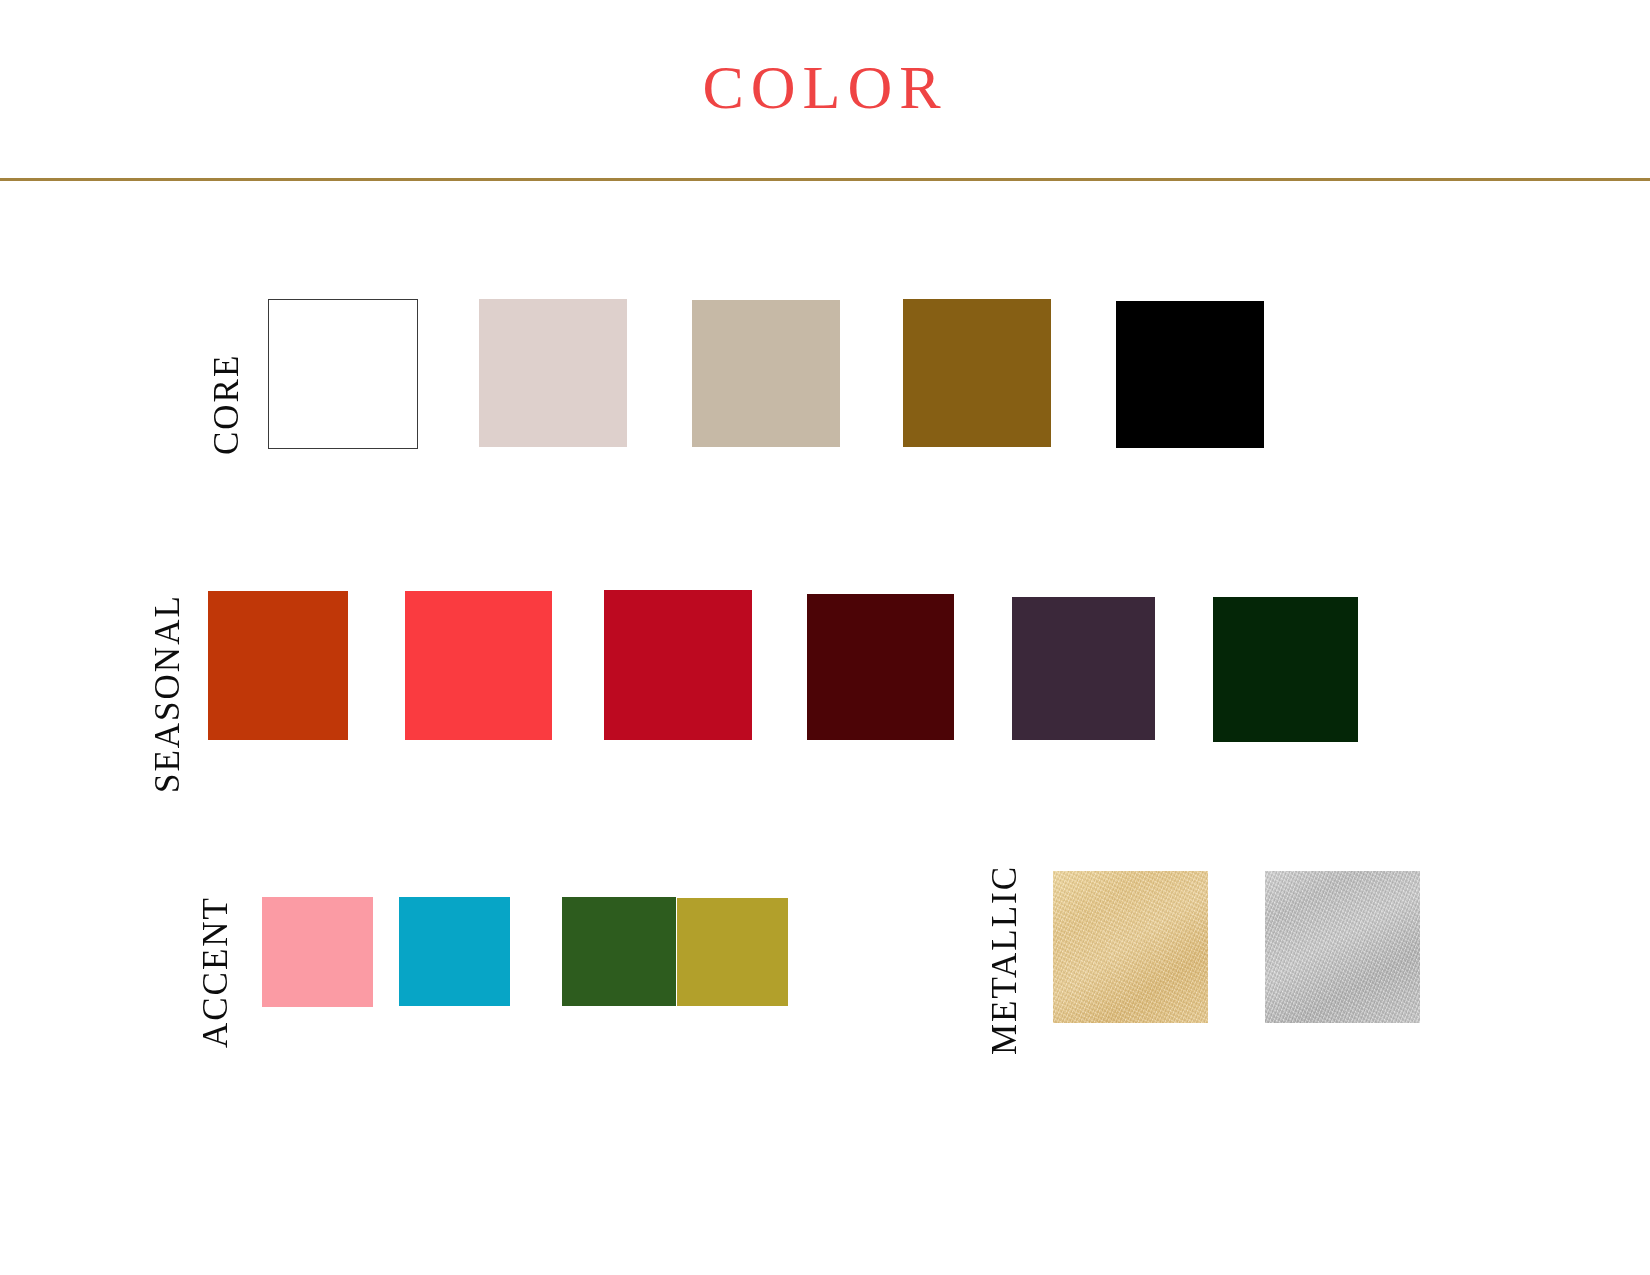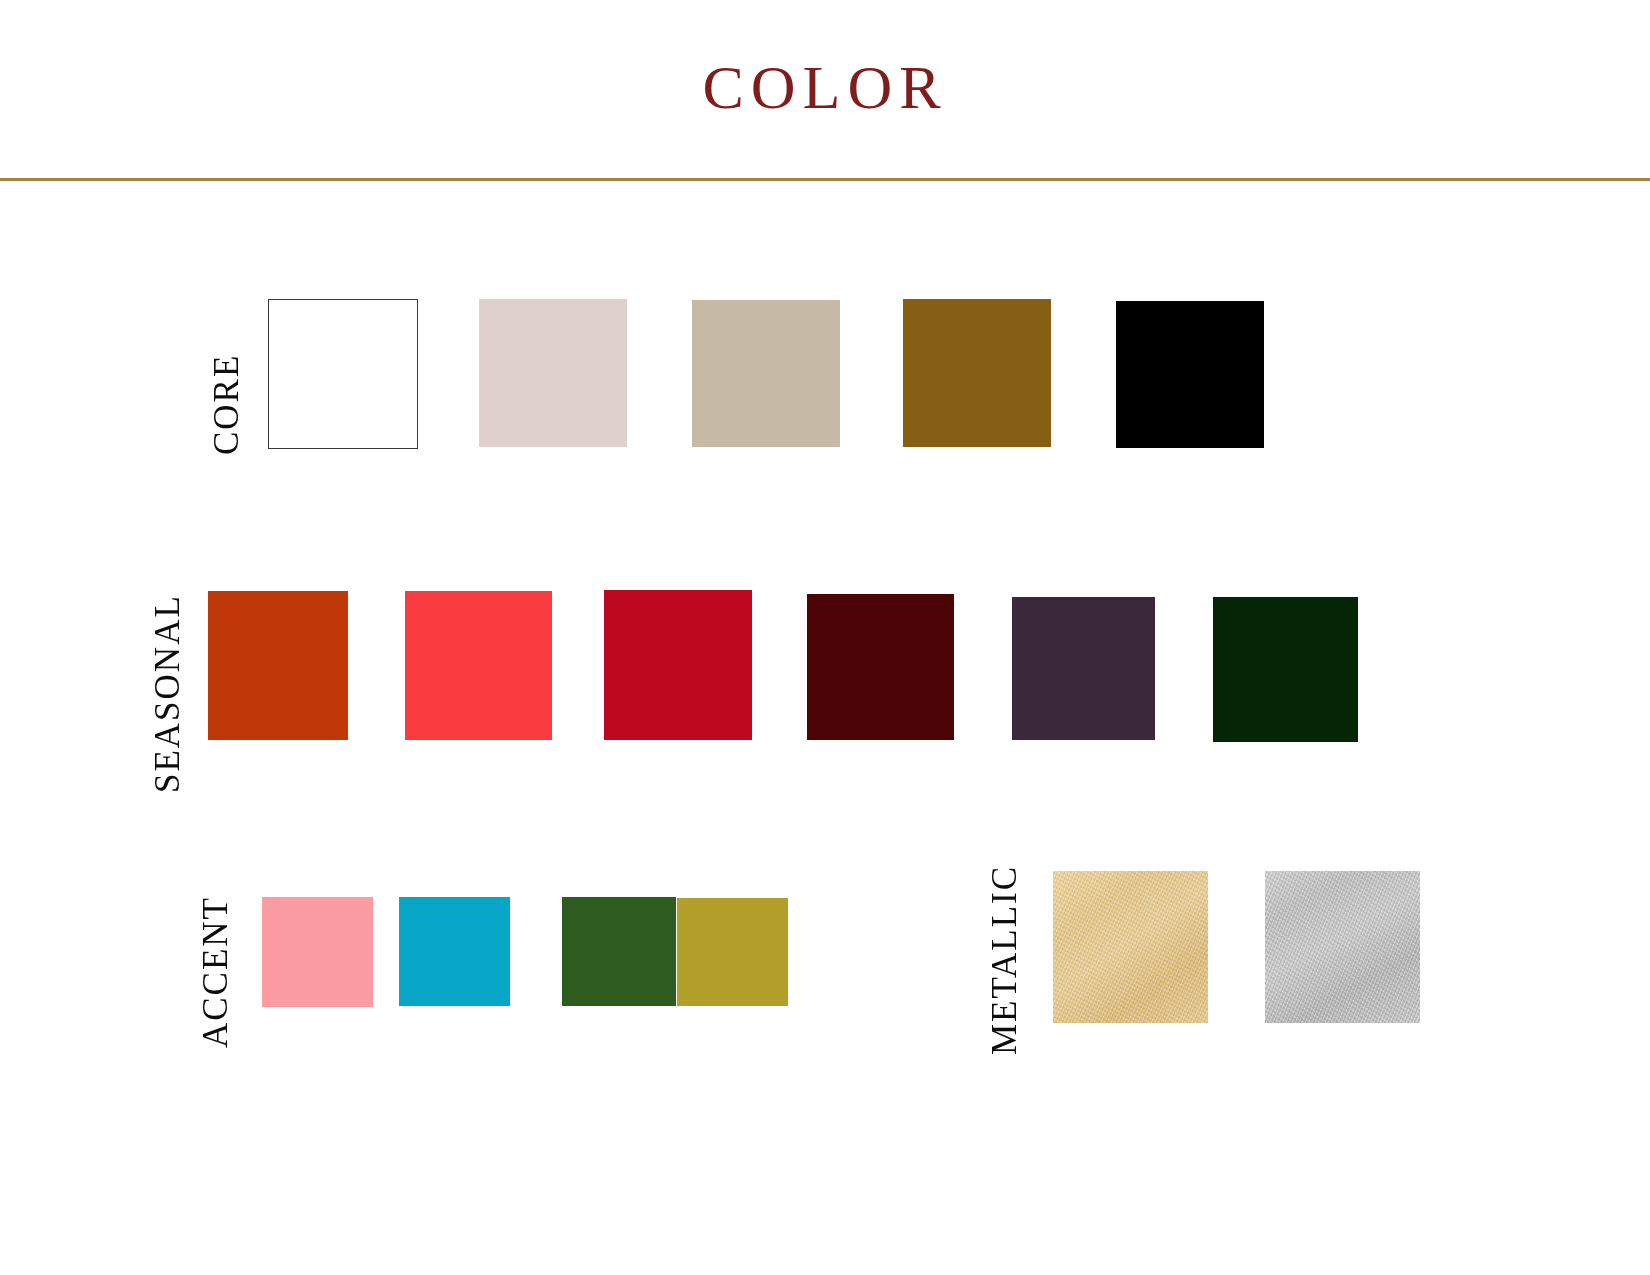--- a/index.html
+++ b/index.html
@@ -19,21 +19,21 @@
   #page-title {
     position: absolute;
     top: 56px;
     left: 0;
     width: 1650px;
     text-align: center;
     font-family: "Liberation Serif", "DejaVu Serif", serif;
     font-size: 62px;
     font-weight: 400;
     letter-spacing: 7px;
-    color: #7f1d1d;
+    color: #ef4444;
     line-height: 1;
   }
 
   #header-rule {
     position: absolute;
     top: 178px;
     left: 0;
     width: 1650px;
     height: 3px;
     background: #a3833f;

